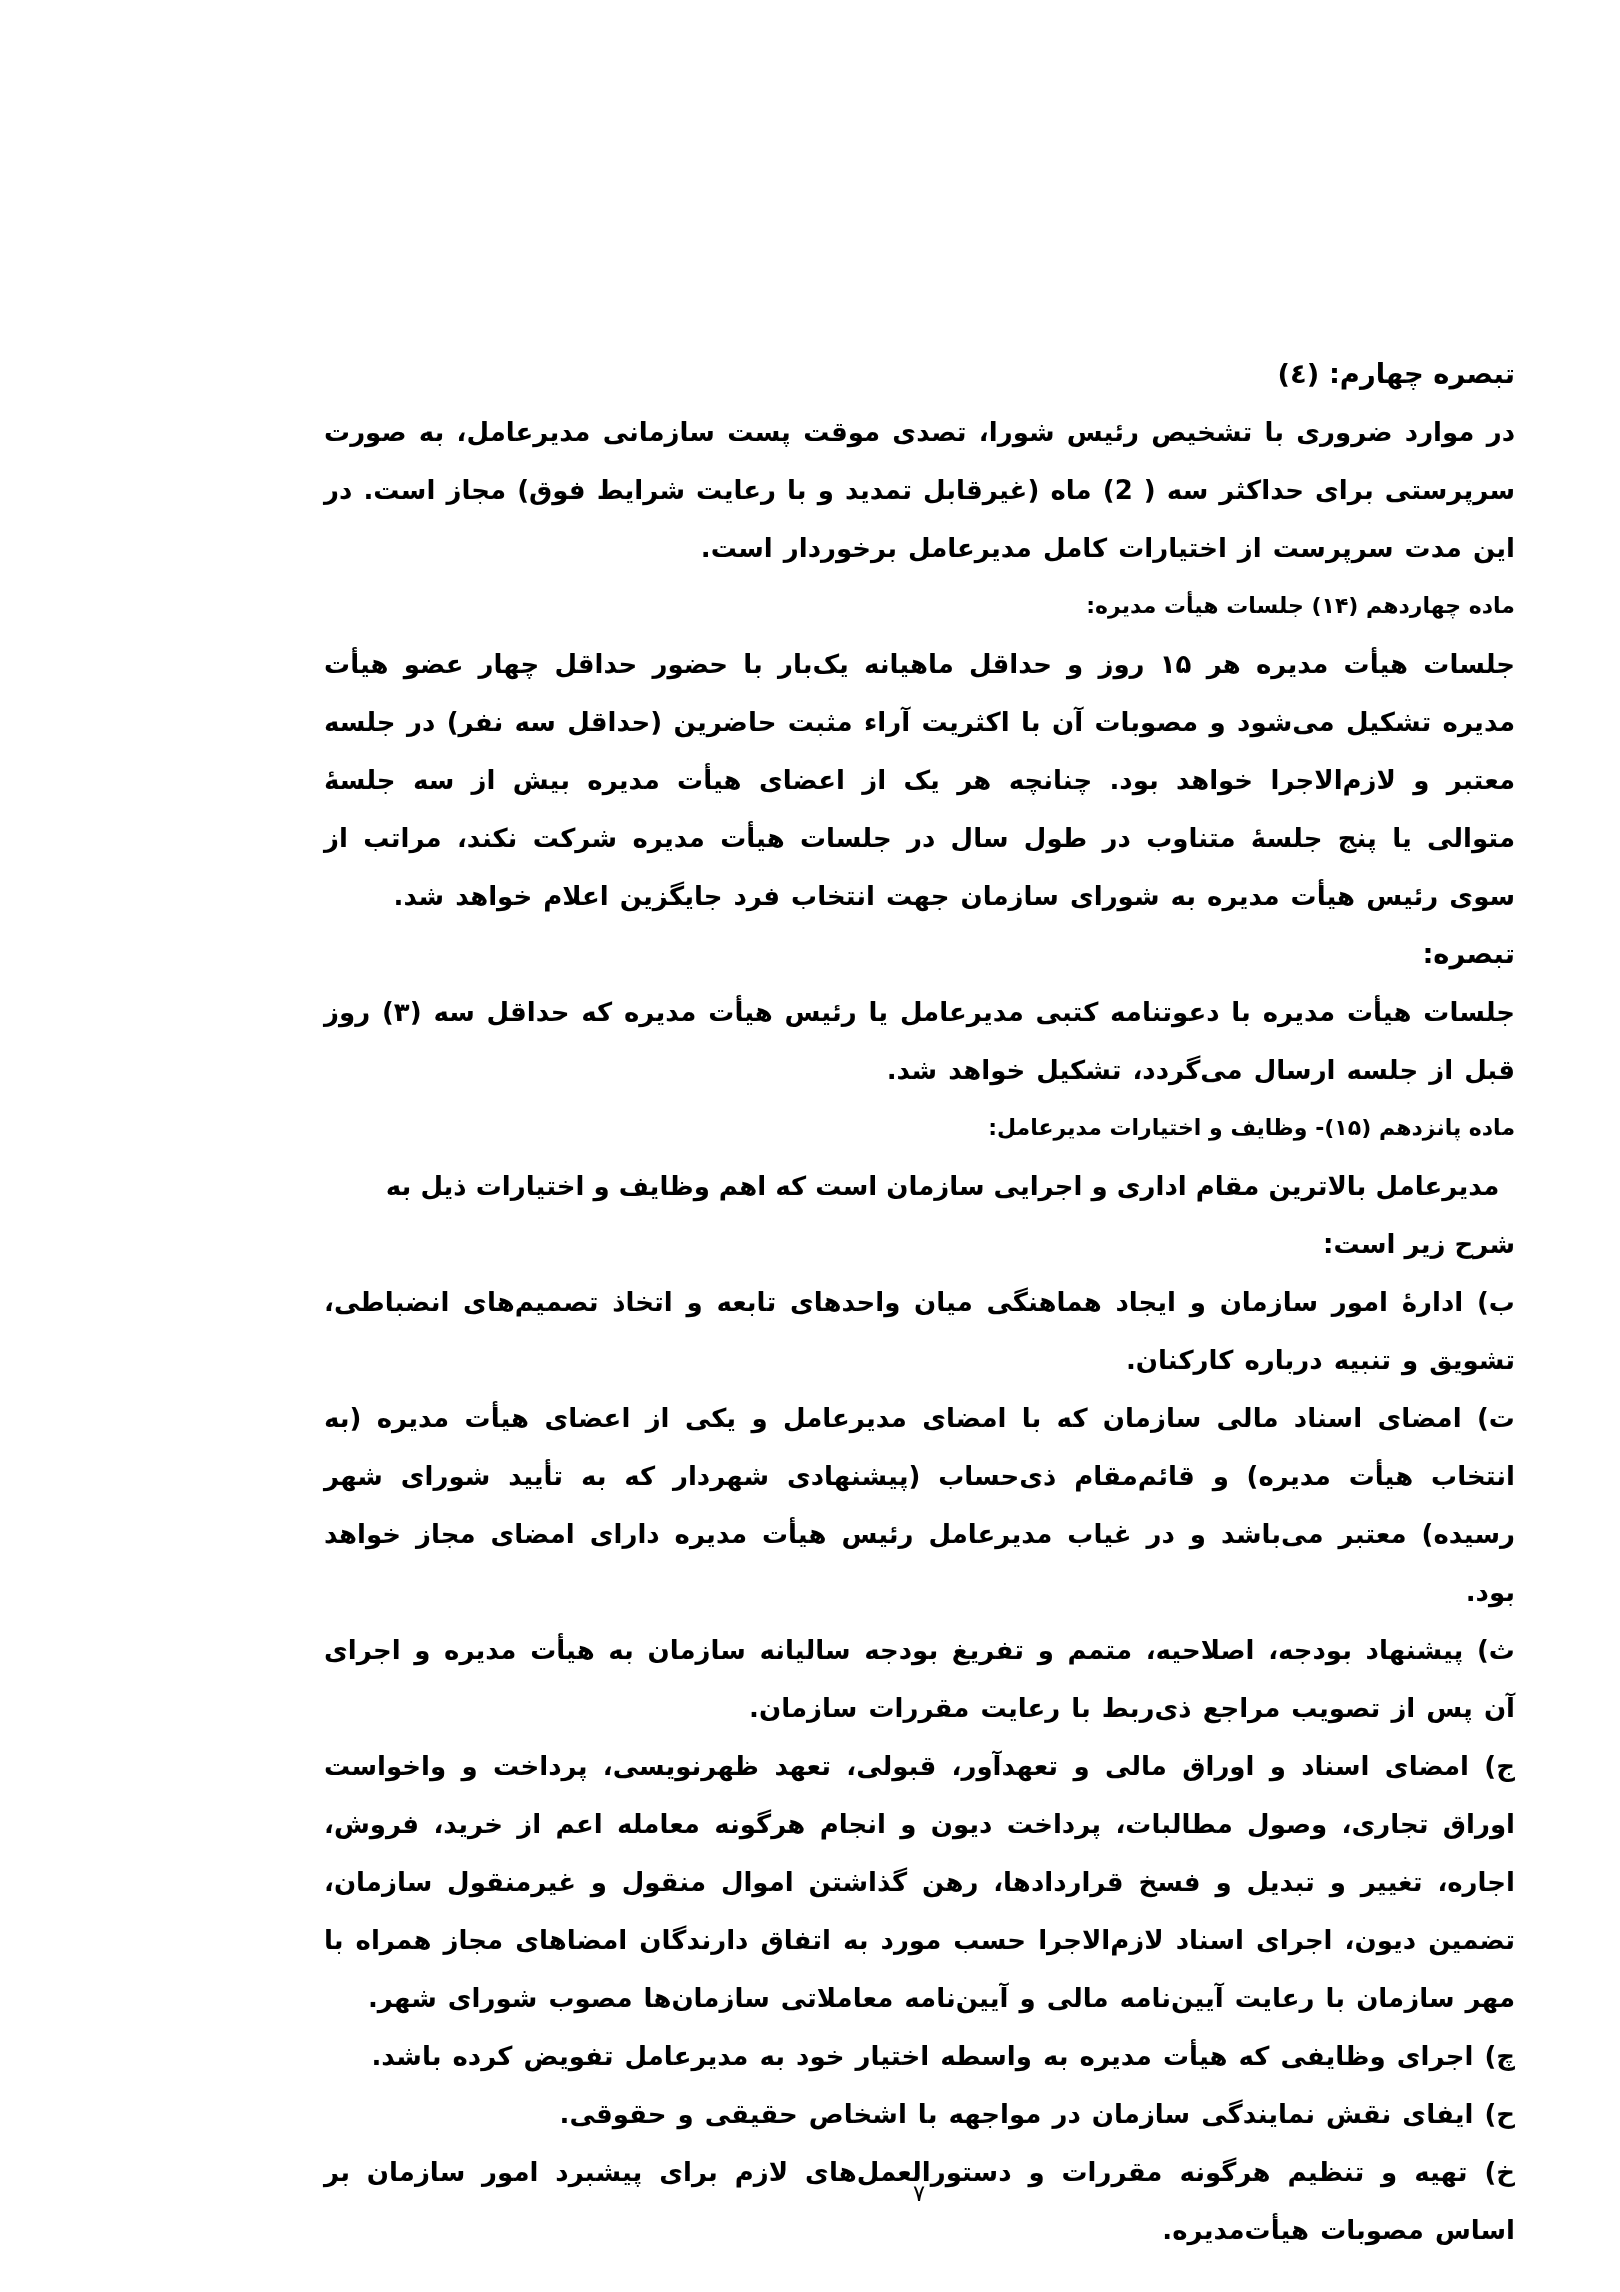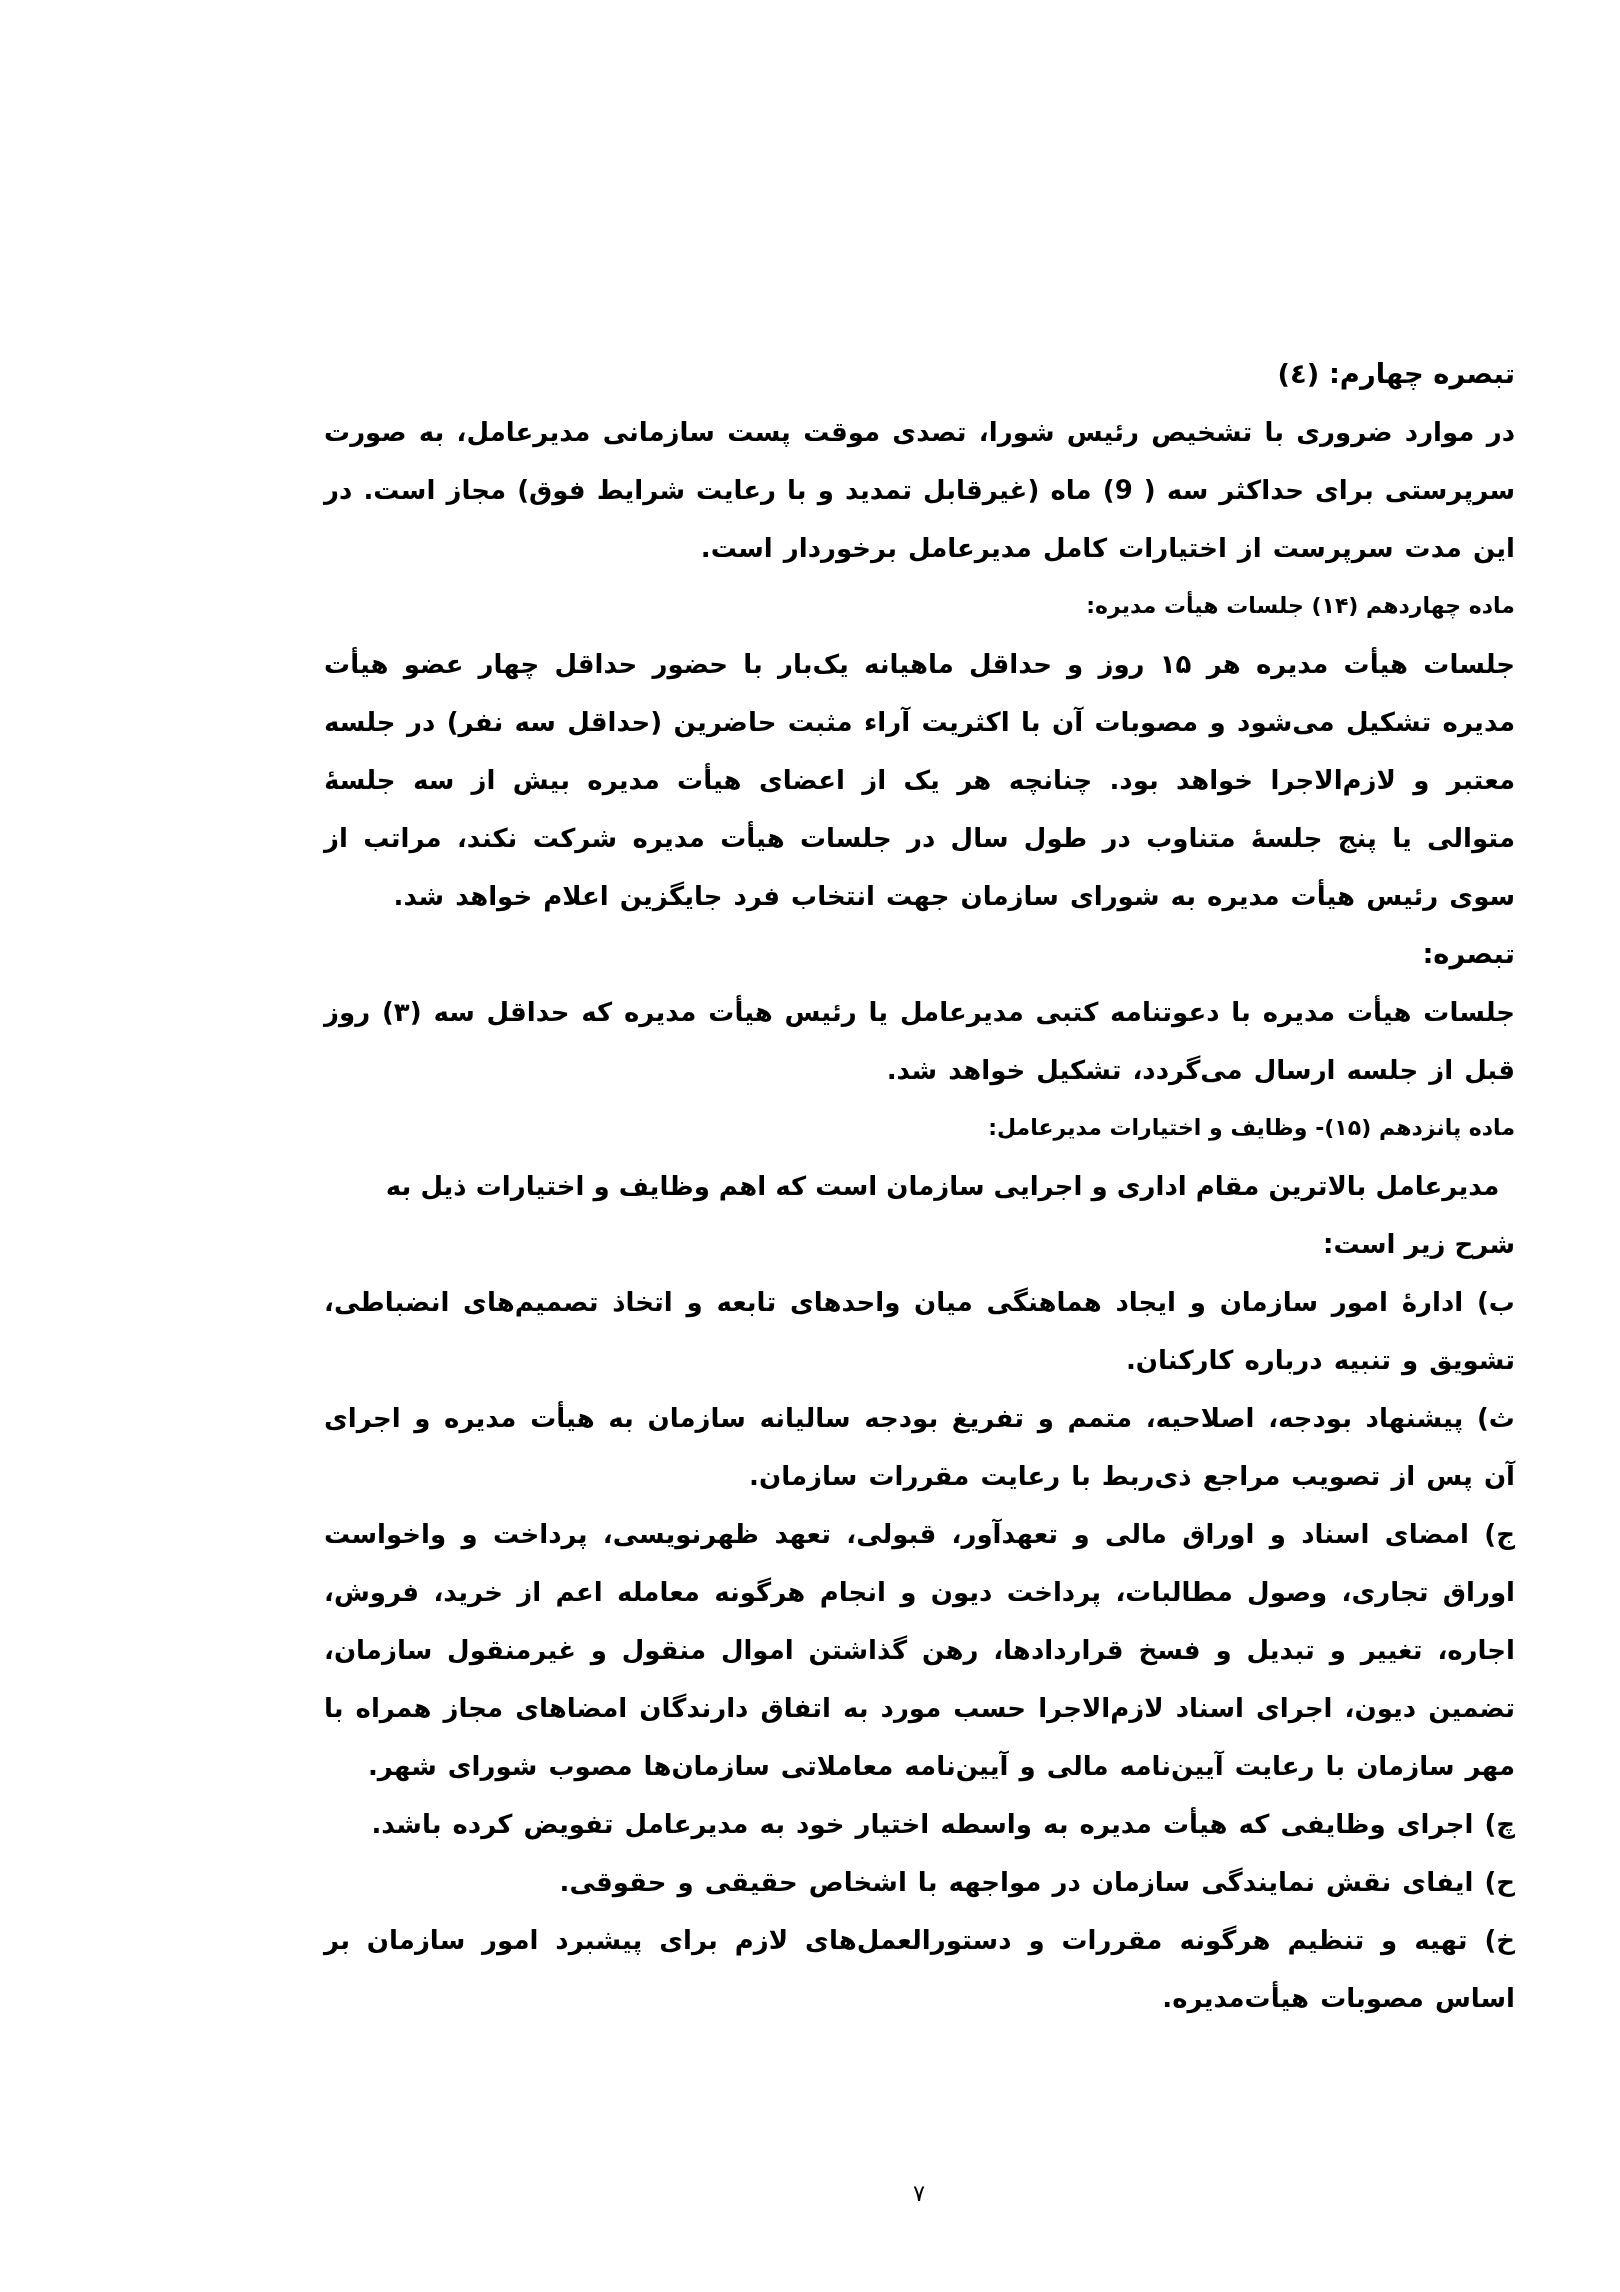--- a/index.html
+++ b/index.html
@@ -62,32 +62,33 @@
     direction: rtl;
   }
 </style>
 </head>
 <body>
 
 <div class="page">
   <div class="content">
 
     <h3 class="h-note">تبصره چهارم: (٤)</h3>
-    <p class="para">در موارد ضروری با تشخیص رئیس شورا، تصدی موقت پست سازمانی مدیرعامل، به صورت سرپرستی برای حداکثر سه ( 9) ماه (غیرقابل تمدید و با رعایت شرایط فوق) مجاز است. در این مدت سرپرست از اختیارات کامل مدیرعامل برخوردار است.</p>
+    <p class="para">در موارد ضروری با تشخیص رئیس شورا، تصدی موقت پست سازمانی مدیرعامل، به صورت سرپرستی برای حداکثر سه ( 2) ماه (غیرقابل تمدید و با رعایت شرایط فوق) مجاز است. در این مدت سرپرست از اختیارات کامل مدیرعامل برخوردار است.</p>
 
     <h2 class="h-article">ماده چهاردهم (۱۴) جلسات هیأت مدیره:</h2>
     <p class="para">جلسات هیأت مدیره هر ۱۵ روز و حداقل ماهیانه یک‌بار با حضور حداقل چهار عضو هیأت مدیره تشکیل می‌شود و مصوبات آن با اکثریت آراء مثبت حاضرین (حداقل سه نفر) در جلسه معتبر و لازم‌الاجرا خواهد بود. چنانچه هر یک از اعضای هیأت مدیره بیش از سه جلسۀ متوالی یا پنج جلسۀ متناوب در طول سال در جلسات هیأت مدیره شرکت نکند، مراتب از سوی رئیس هیأت مدیره به شورای سازمان جهت انتخاب فرد جایگزین اعلام خواهد شد.</p>
 
     <h3 class="h-note">تبصره:</h3>
     <p class="para">جلسات هیأت مدیره با دعوتنامه کتبی مدیرعامل یا رئیس هیأت مدیره که حداقل سه (۳) روز قبل از جلسه ارسال می‌گردد، تشکیل خواهد شد.</p>
 
     <h2 class="h-article">ماده پانزدهم (۱۵)- وظایف و اختیارات مدیرعامل:</h2>
     <p class="para-intro">مدیرعامل بالاترین مقام اداری و اجرایی سازمان است که اهم وظایف و اختیارات ذیل به شرح زیر است:</p>
 
     <p class="para">ب) ادارۀ امور سازمان و ایجاد هماهنگی میان واحدهای تابعه و اتخاذ تصمیم‌های انضباطی، تشویق و تنبیه درباره کارکنان.</p>
+    <p class="para">ت) امضای اسناد مالی سازمان که با امضای مدیرعامل و یکی از اعضای هیأت مدیره (به انتخاب هیأت مدیره) و قائم‌مقام ذی‌حساب (پیشنهادی شهردار که به تأیید شورای شهر رسیده) معتبر می‌باشد و در غیاب مدیرعامل رئیس هیأت مدیره دارای امضای مجاز خواهد بود.</p>
     <p class="para">ث) پیشنهاد بودجه، اصلاحیه، متمم و تفریغ بودجه سالیانه سازمان به هیأت مدیره و اجرای آن پس از تصویب مراجع ذی‌ربط با رعایت مقررات سازمان.</p>
     <p class="para">ج) امضای اسناد و اوراق مالی و تعهدآور، قبولی، تعهد ظهرنویسی، پرداخت و واخواست اوراق تجاری، وصول مطالبات، پرداخت دیون و انجام هرگونه معامله اعم از خرید، فروش، اجاره، تغییر و تبدیل و فسخ قراردادها، رهن گذاشتن اموال منقول و غیرمنقول سازمان، تضمین دیون، اجرای اسناد لازم‌الاجرا حسب مورد به اتفاق دارندگان امضاهای مجاز همراه با مهر سازمان با رعایت آیین‌نامه مالی و آیین‌نامه معاملاتی سازمان‌ها مصوب شورای شهر.</p>
     <p class="para">چ) اجرای وظایفی که هیأت مدیره به واسطه اختیار خود به مدیرعامل تفویض کرده باشد.</p>
     <p class="para">ح) ایفای نقش نمایندگی سازمان در مواجهه با اشخاص حقیقی و حقوقی.</p>
     <p class="para">خ) تهیه و تنظیم هرگونه مقررات و دستورالعمل‌های لازم برای پیشبرد امور سازمان بر اساس مصوبات هیأت‌مدیره.</p>
 
   </div>
 
   <div class="page-number">۷</div>
 </div>

